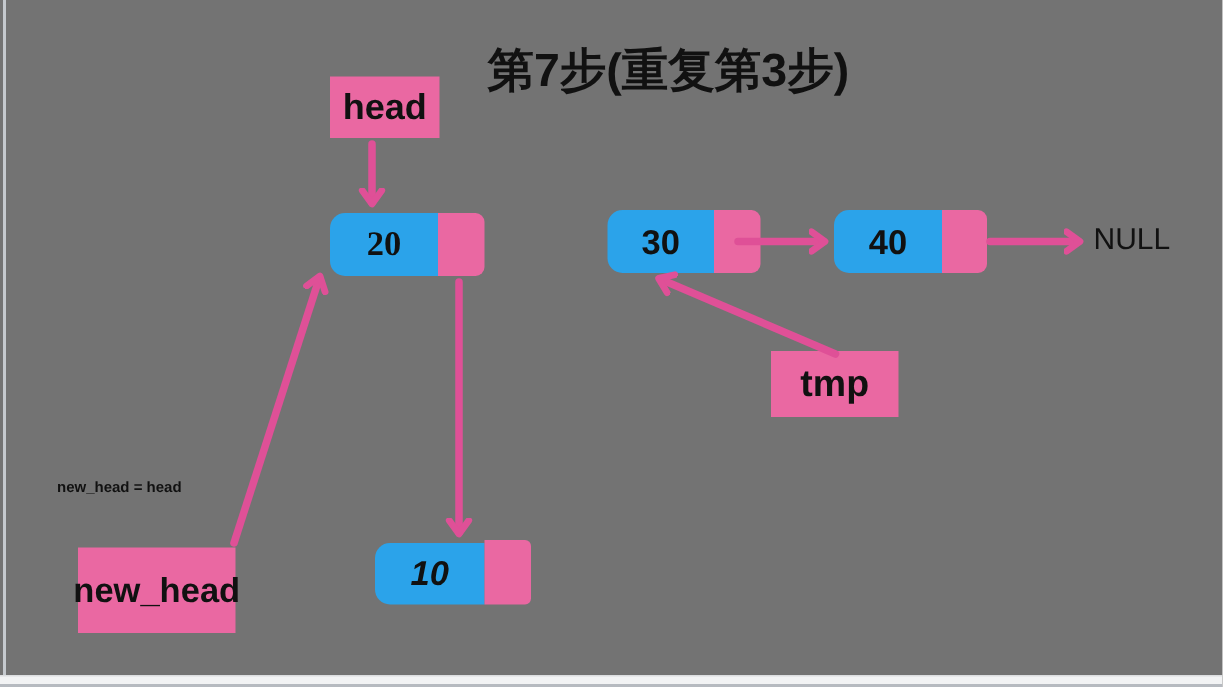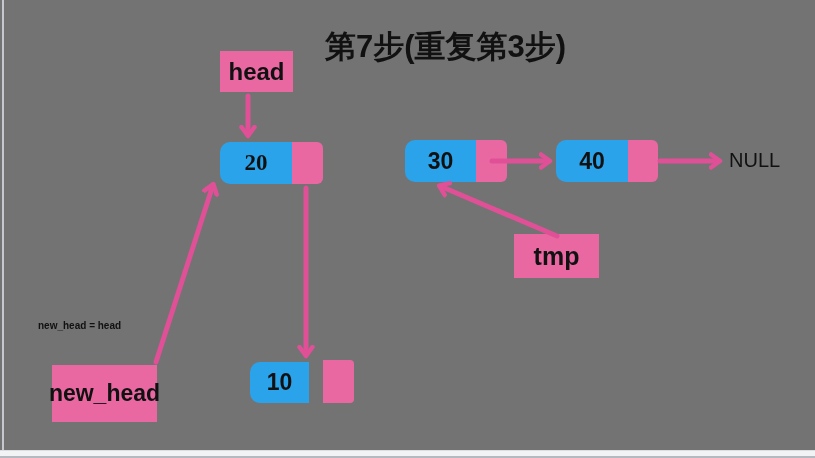--- a/index.html
+++ b/index.html
@@ -39,21 +39,21 @@
   .node-20{left:220px;top:142px;width:103px;height:59px;font-family:Liberation Serif, serif;}
   .node-20 .cell-blue{left:0;top:0;width:72px;height:42px;}
   .node-20 .cell-pink{left:72px;top:0;width:31px;height:42px;}
   .node-30{left:405px;top:140px;width:102px;height:42px;}
   .node-30 .cell-blue{left:0;top:0;width:71px;height:42px;}
   .node-30 .cell-pink{left:71px;top:0;width:31px;height:42px;}
   .node-40{left:556px;top:140px;width:102px;height:42px;}
   .node-40 .cell-blue{left:0;top:0;width:72px;height:42px;}
   .node-40 .cell-pink{left:72px;top:0;width:30px;height:42px;}
   .node-10{left:250px;top:360px;width:104px;height:43px;}
-  .node-10 .cell-blue{left:0;top:2px;width:59px;height:41px;}
+  .node-10 .cell-blue{left:0;top:2px;width:73px;height:41px;font-style:italic;}
   .node-10 .cell-pink{left:73px;top:0;width:31px;height:43px;border-radius:0 4px 4px 0;}
   .annotation{
     position:absolute;left:38px;top:320px;font-size:10px;font-weight:700;color:var(--text);
     white-space:nowrap;
   }
   .null-label{
     position:absolute;left:729px;top:149px;font-size:20px;font-weight:400;color:var(--text);
   }
   svg.overlay{position:absolute;left:0;top:0;width:815px;height:458px;pointer-events:none;}
   .arrow{stroke:var(--arrow-pink);stroke-width:5;stroke-linecap:round;fill:none;}

